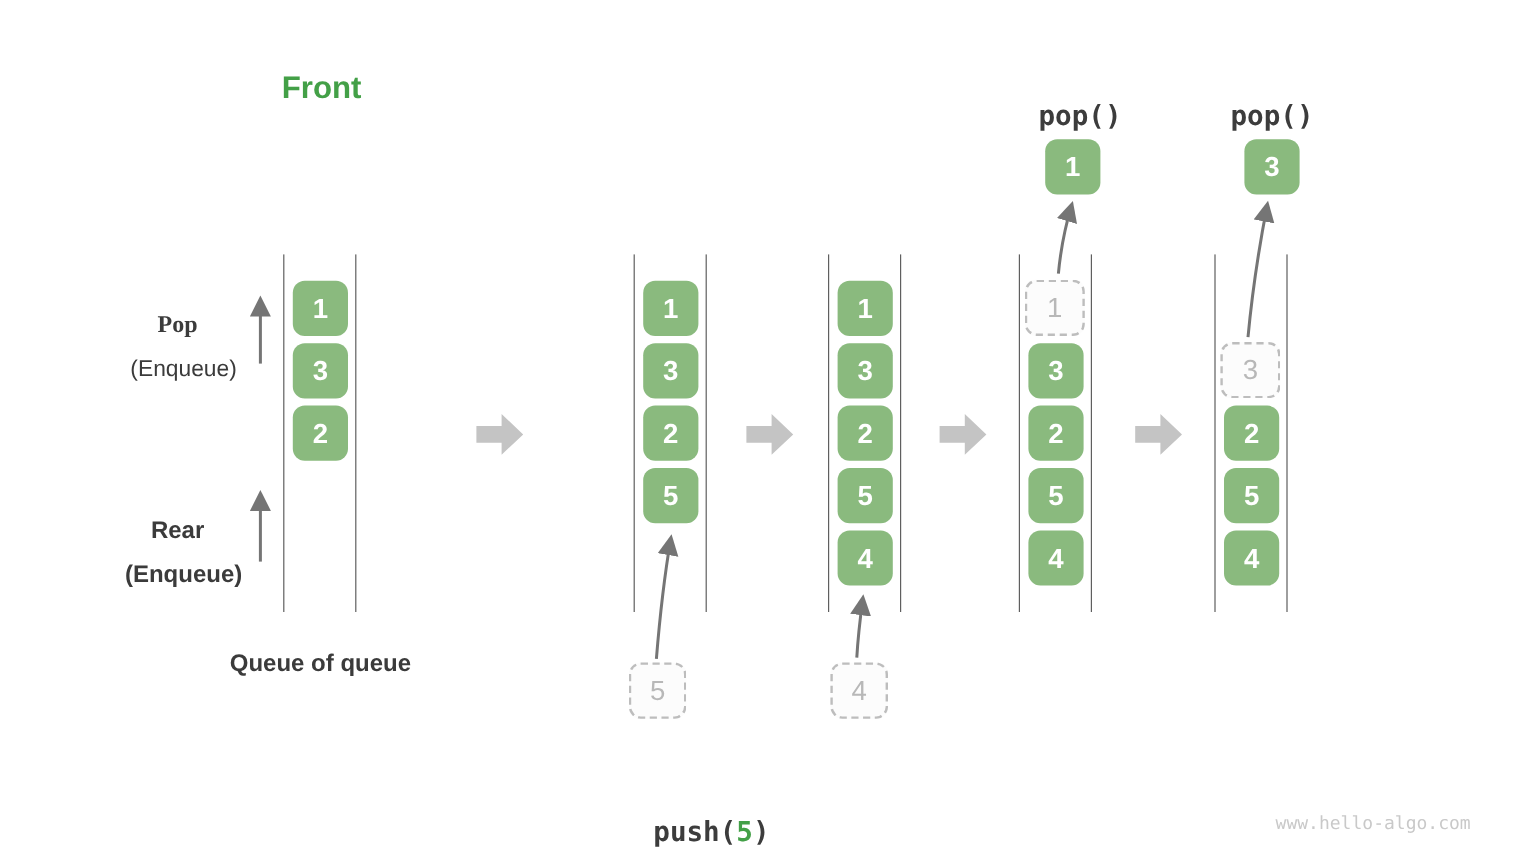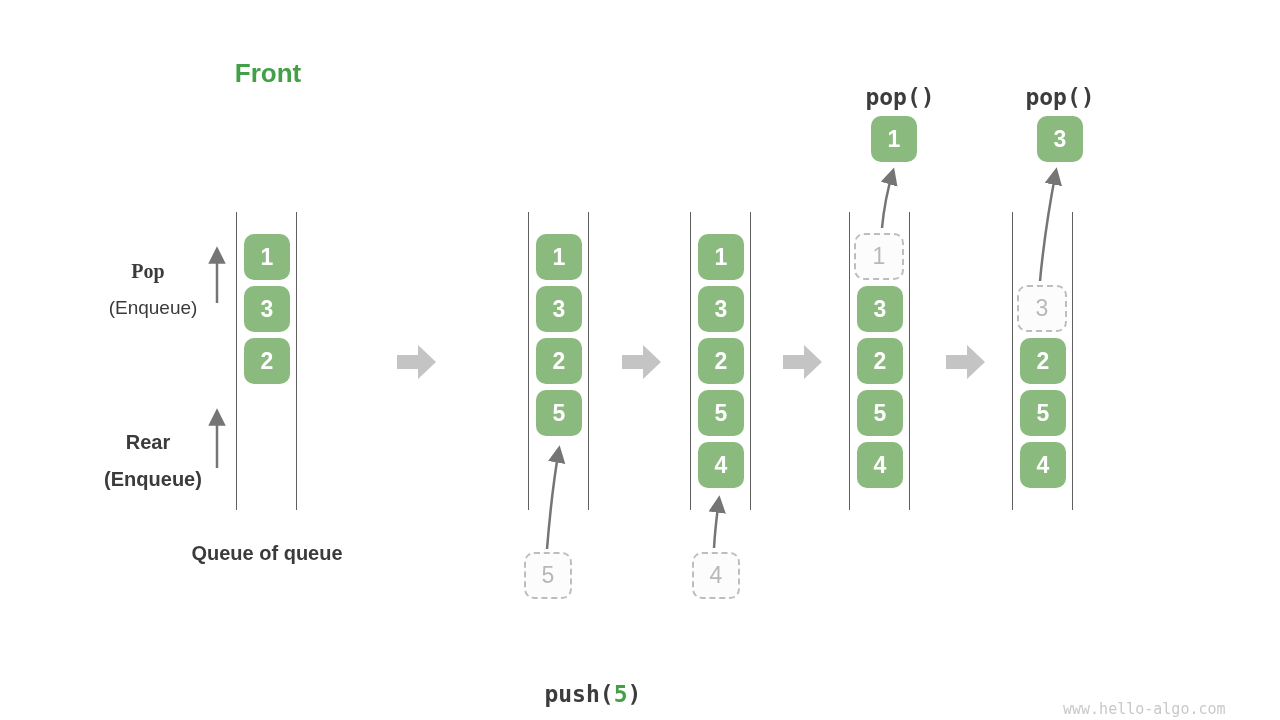--- a/index.html
+++ b/index.html
@@ -92,14 +92,14 @@
     <polygon transform="translate(622,345)" points="0,10 21,10 21,0 39,17 21,34 21,24 0,24" fill="#c4c4c4"></polygon>
     <polygon transform="translate(783,345)" points="0,10 21,10 21,0 39,17 21,34 21,24 0,24" fill="#c4c4c4"></polygon>
     <polygon transform="translate(946,345)" points="0,10 21,10 21,0 39,17 21,34 21,24 0,24" fill="#c4c4c4"></polygon>
 
     <path d="M547,549 C550,512 554,478 559,449" fill="none" stroke="#757575" stroke-width="2.5" marker-end="url(#ah)"></path>
     <path d="M714,548 C715,530 717,514 719,499" fill="none" stroke="#757575" stroke-width="2.5" marker-end="url(#ah)"></path>
     <path d="M882,228 C884,206 888,188 893,171" fill="none" stroke="#757575" stroke-width="2.5" marker-end="url(#ah)"></path>
     <path d="M1040,281 C1044,238 1050,202 1056,171" fill="none" stroke="#757575" stroke-width="2.5" marker-end="url(#ah)"></path>
   </svg>
 
-  <div class="abs footer" style="left:1063px;top:677px;margin-top:23px;">www.hello-algo.com</div>
+  <div class="abs footer" style="left:1063px;top:677px;">www.hello-algo.com</div>
 </div>
 
 </body></html>

